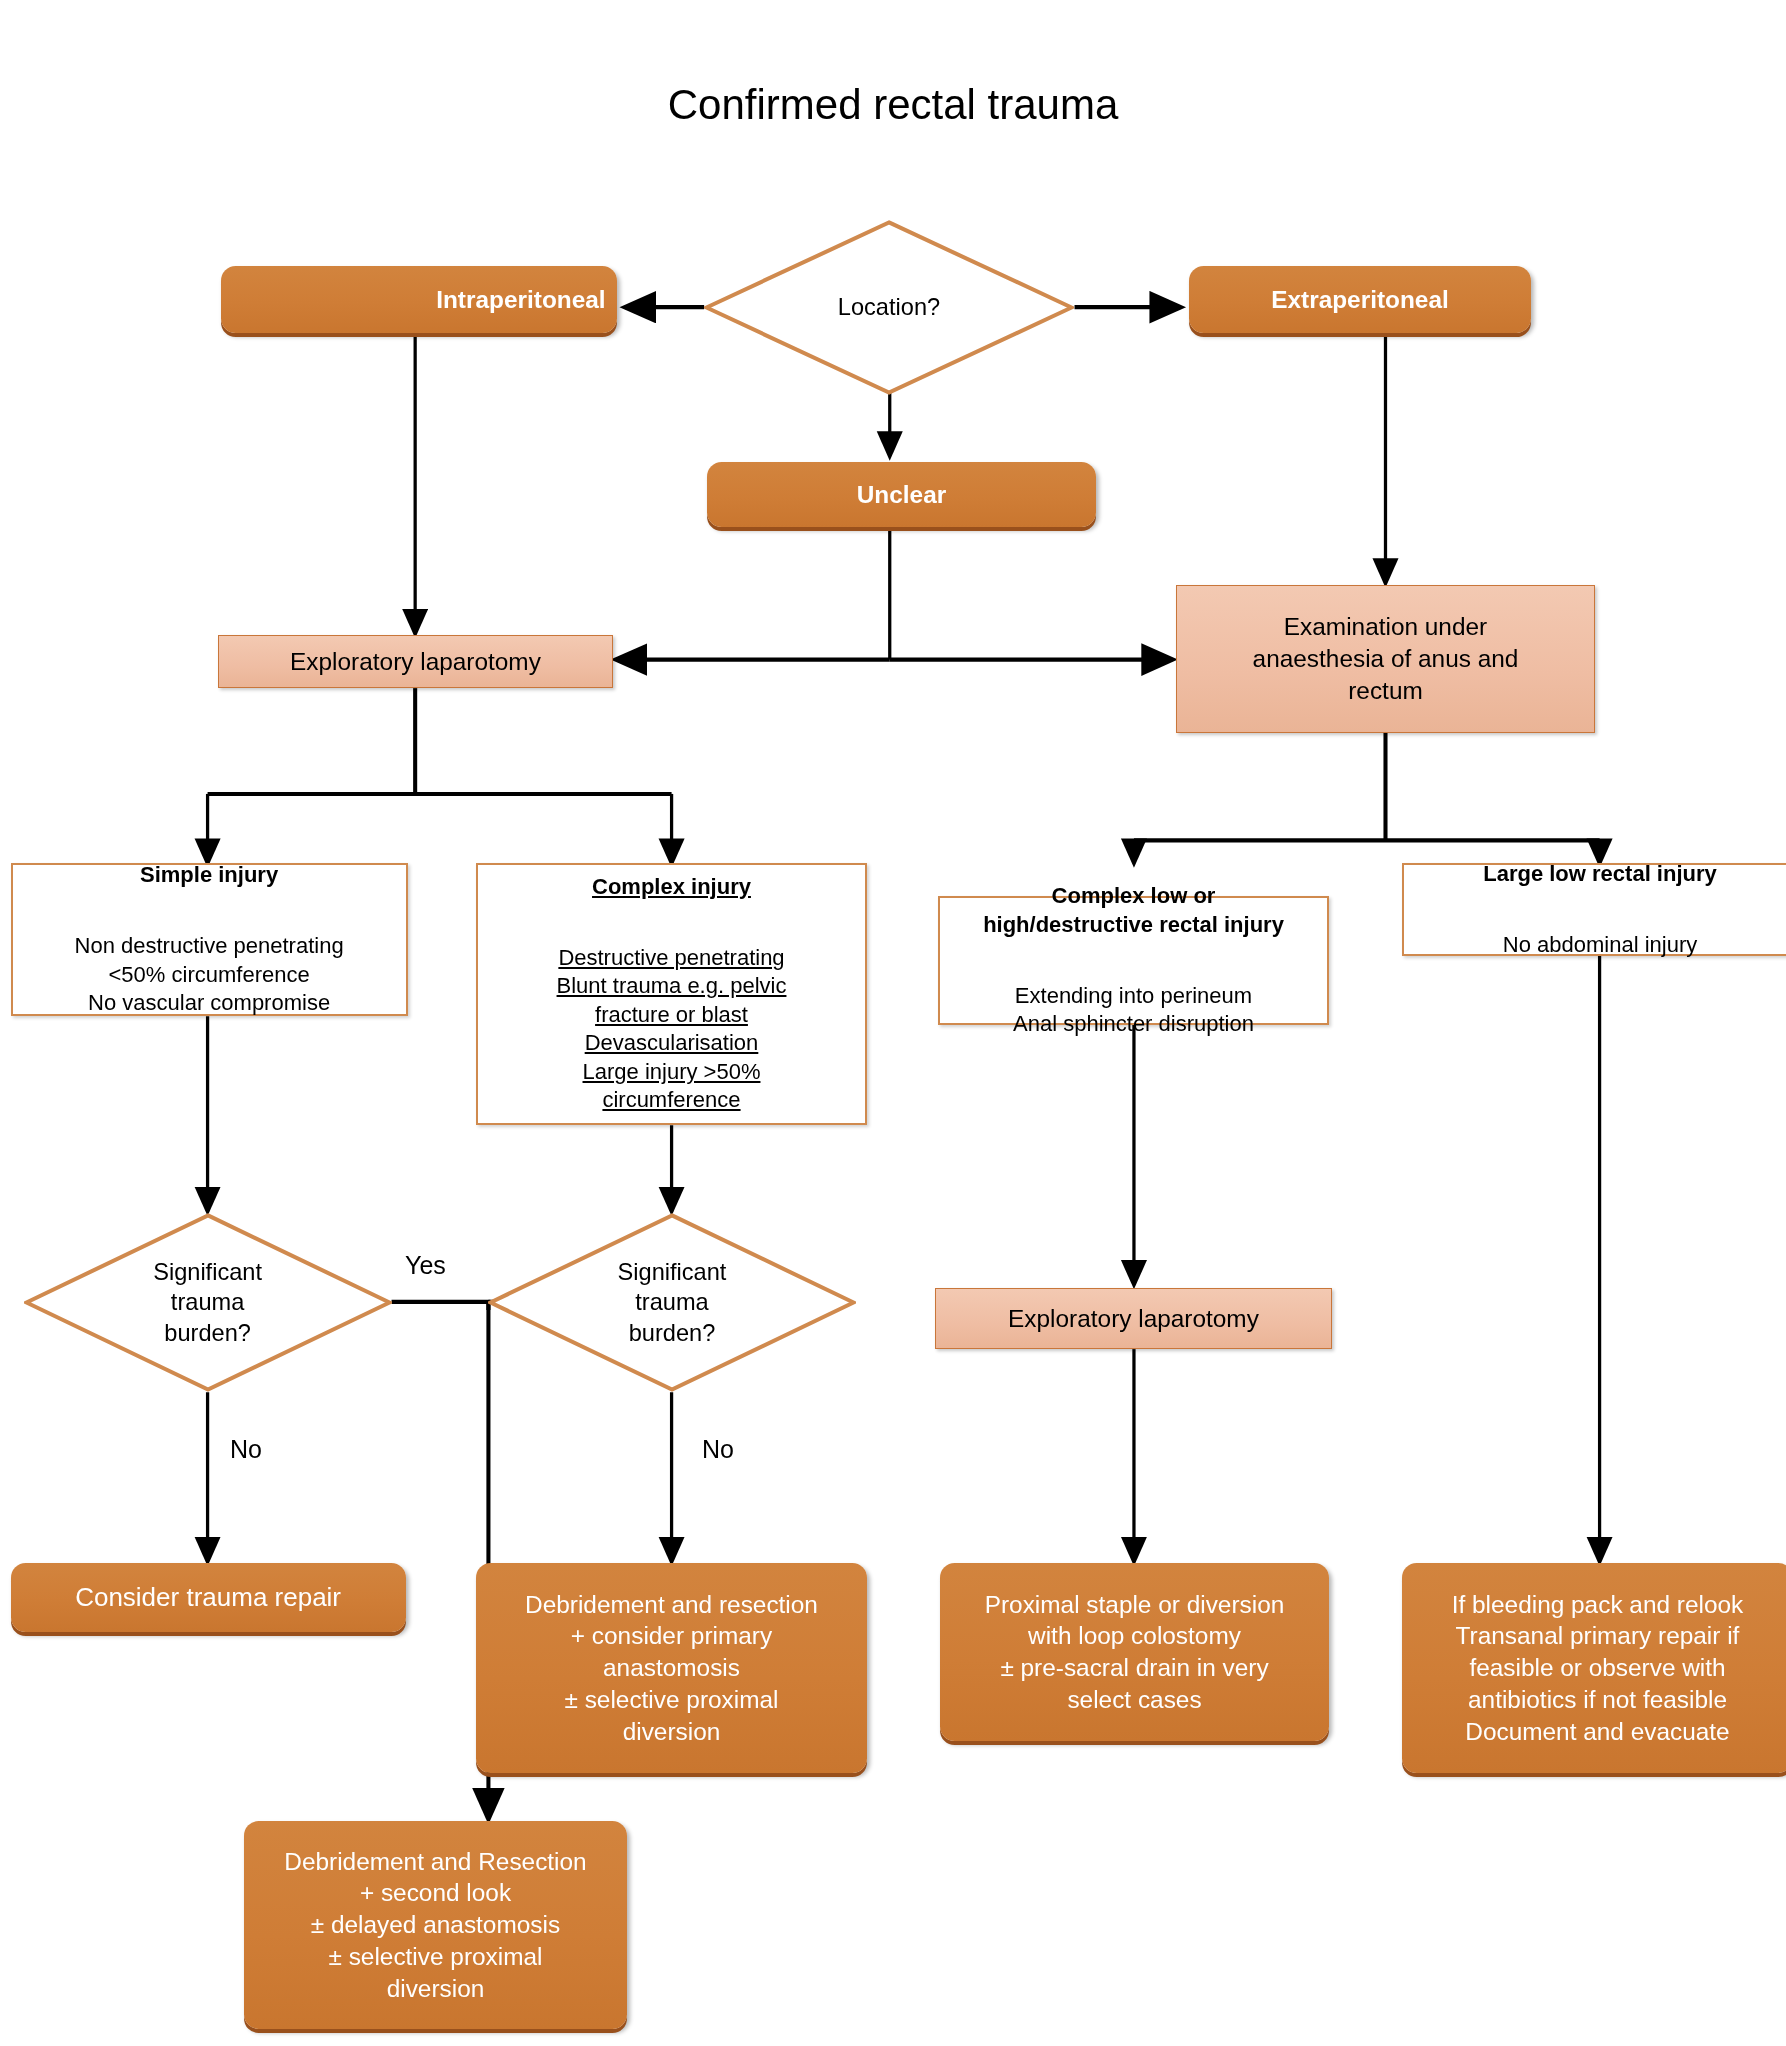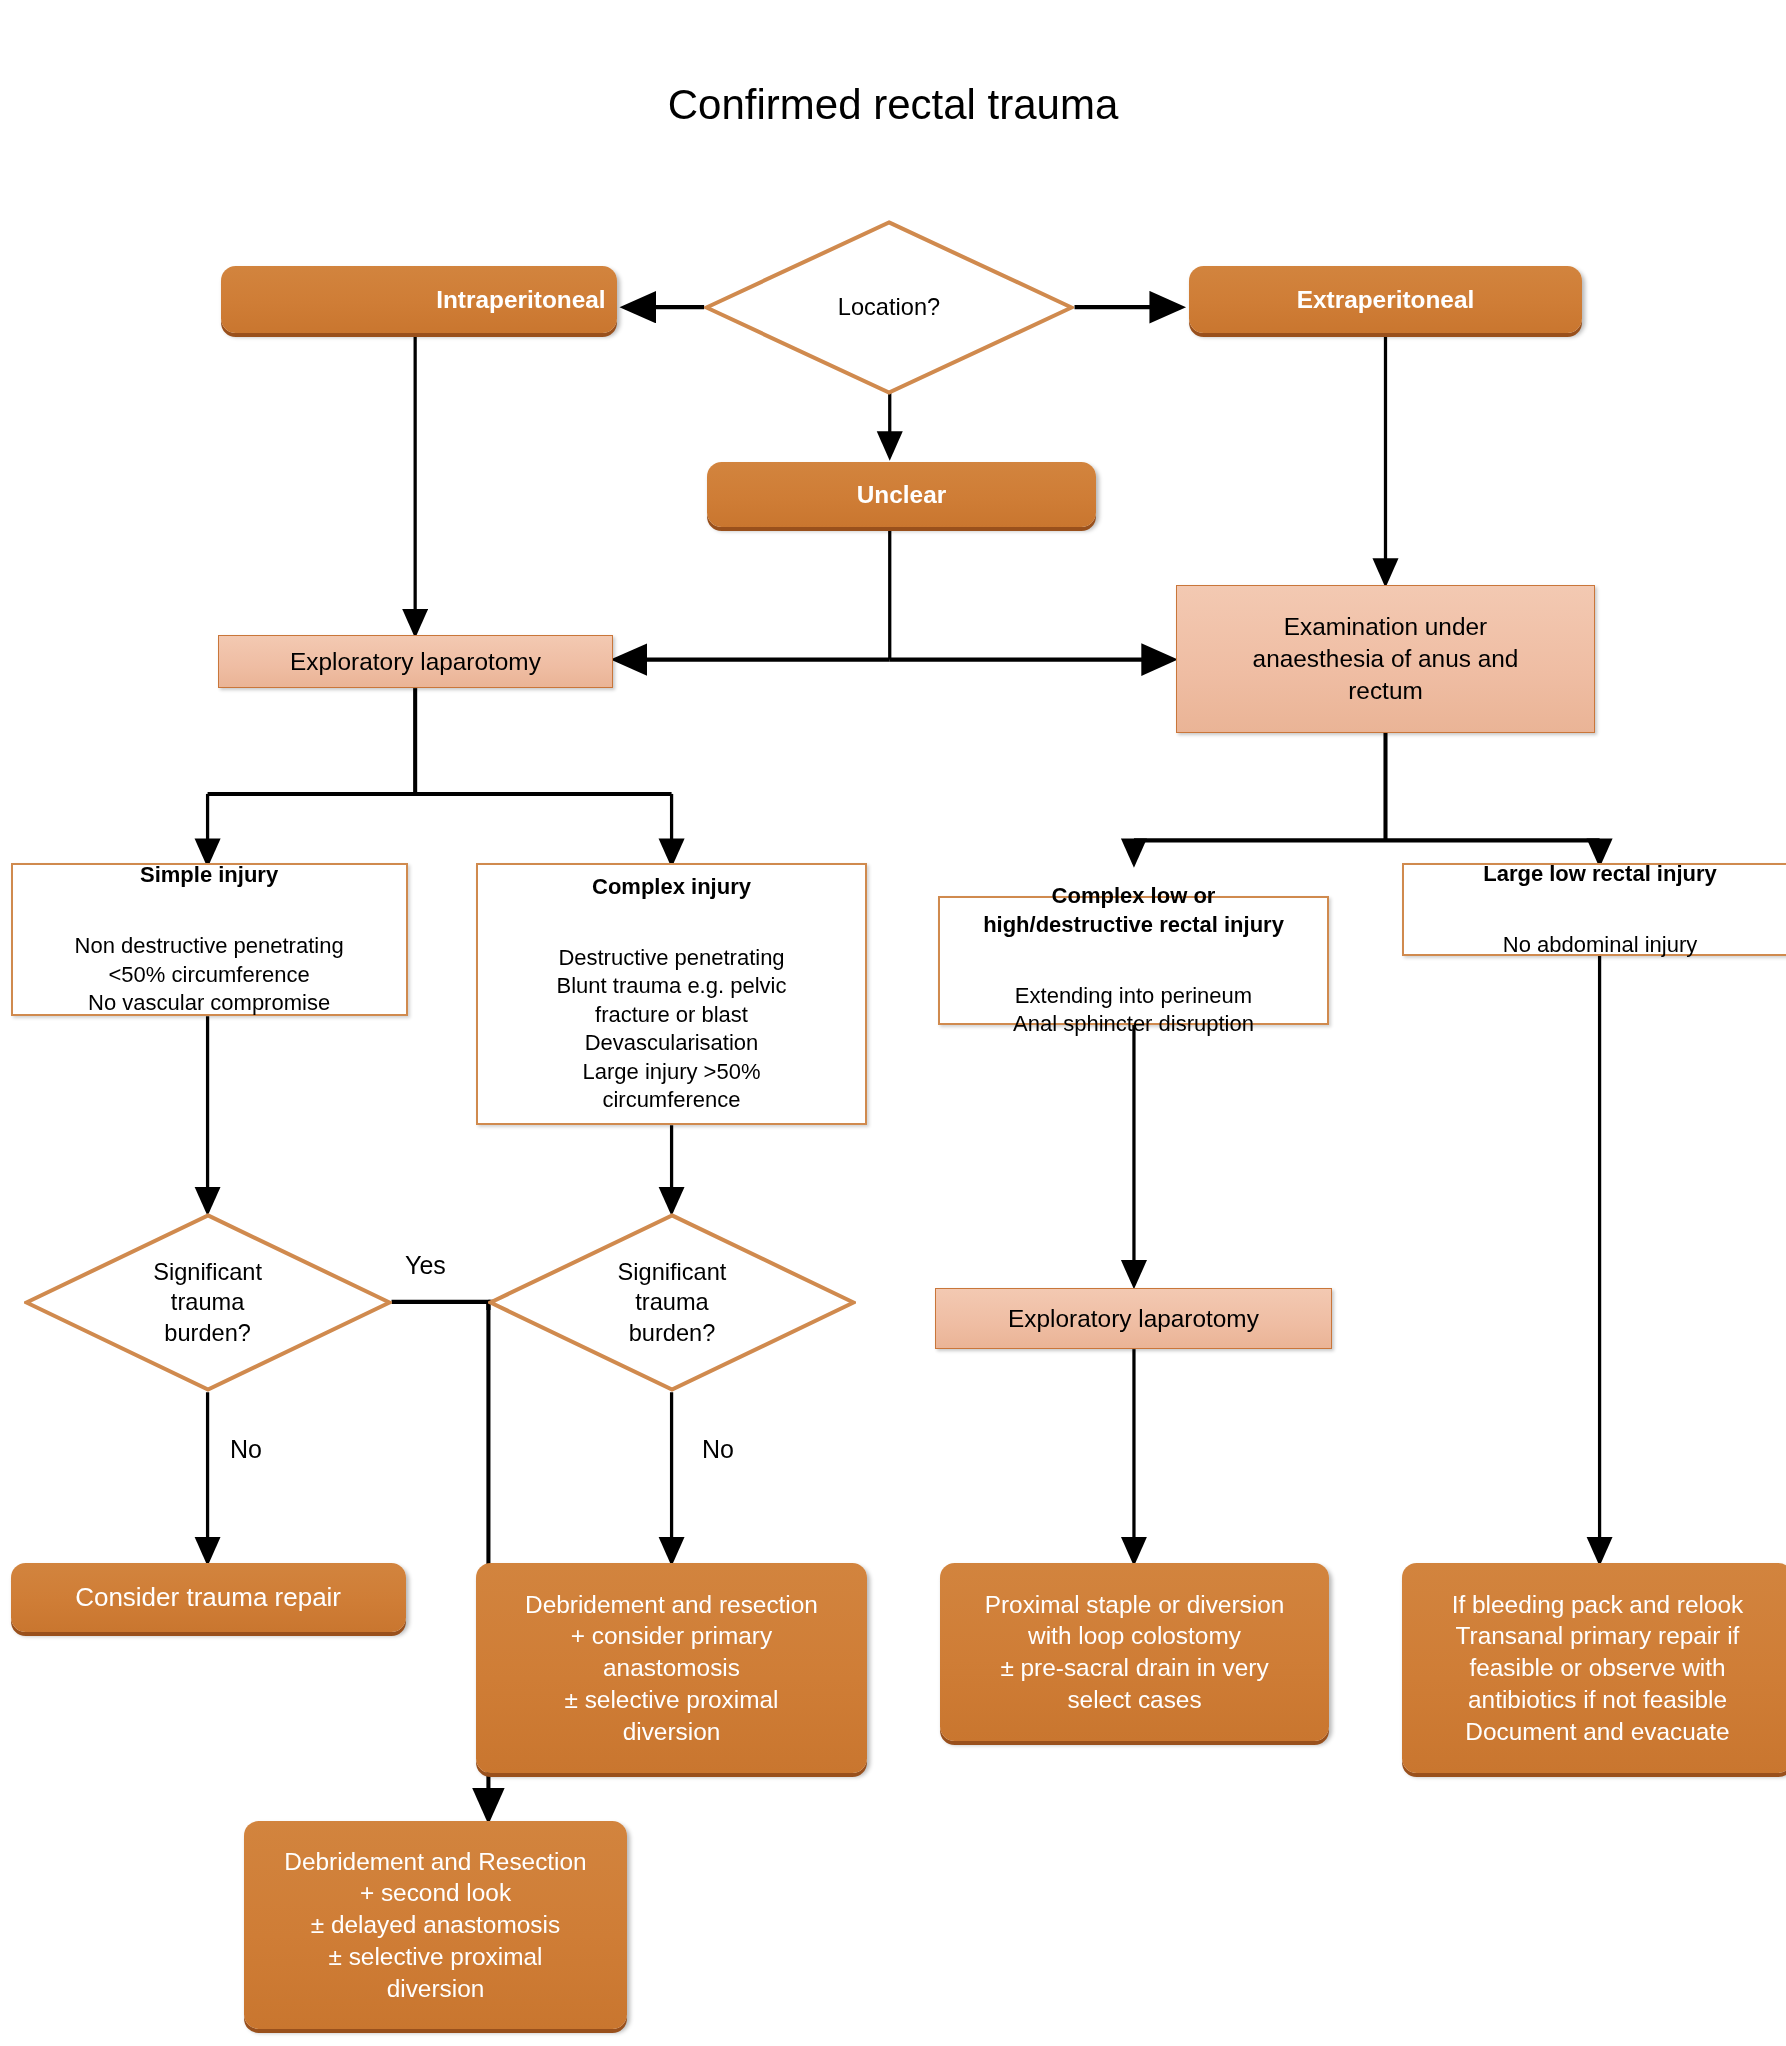--- a/index.html
+++ b/index.html
@@ -185,21 +185,21 @@
     <svg class="dshape" viewBox="0 0 455 215" preserveAspectRatio="none">
       <polygon points="227.5,3 452,107.5 227.5,212 3,107.5" fill="#ffffff" stroke="#d08a4e" stroke-width="5"></polygon>
     </svg>
     <div class="dlabel">Location?</div>
   </div>
 
   <div class="node n-solid bold" style="left:221px; top:266px; width:396px; height:67px;justify-content:flex-end;">
     <span>Intraperitoneal</span>
   </div>
 
-  <div class="node n-solid bold" style="left:1189px; top:266px; width:393px; height:67px;">
+  <div class="node n-solid bold" style="left:1189px; top:266px; width:342px; height:67px;">
     <span>Extraperitoneal</span>
   </div>
 
   <div class="node n-solid bold" style="left:707px; top:462px; width:389px; height:65px;">
     <span>Unclear</span>
   </div>
 
   <div class="node n-light" style="left:218px; top:635px; width:395px; height:53px;">
     <span>Exploratory laparotomy</span>
   </div>
@@ -210,21 +210,21 @@
 rectum</span>
   </div>
 
   <div class="node n-outline" style="left:10.6px; top:863px; width:397px; height:153px;">
     <div class="ttl">Simple injury</div>
     <div class="bdy">Non destructive penetrating
 &lt;50% circumference
 No vascular compromise</div>
   </div>
 
-  <div class="node n-outline" style="left:476px; top:863px; width:391px; height:262px;">
+  <div class="node n-outline" style="left:476px; top:863px; width:391px; height:262px;text-decoration:underline;">
     <div class="ttl">Complex injury</div>
     <div class="bdy">Destructive penetrating
 Blunt trauma e.g. pelvic
 fracture or blast
 Devascularisation
 Large injury &gt;50%
 circumference</div>
   </div>
 
   <div class="node n-outline" style="left:938px; top:896px; width:391px; height:129px;">

